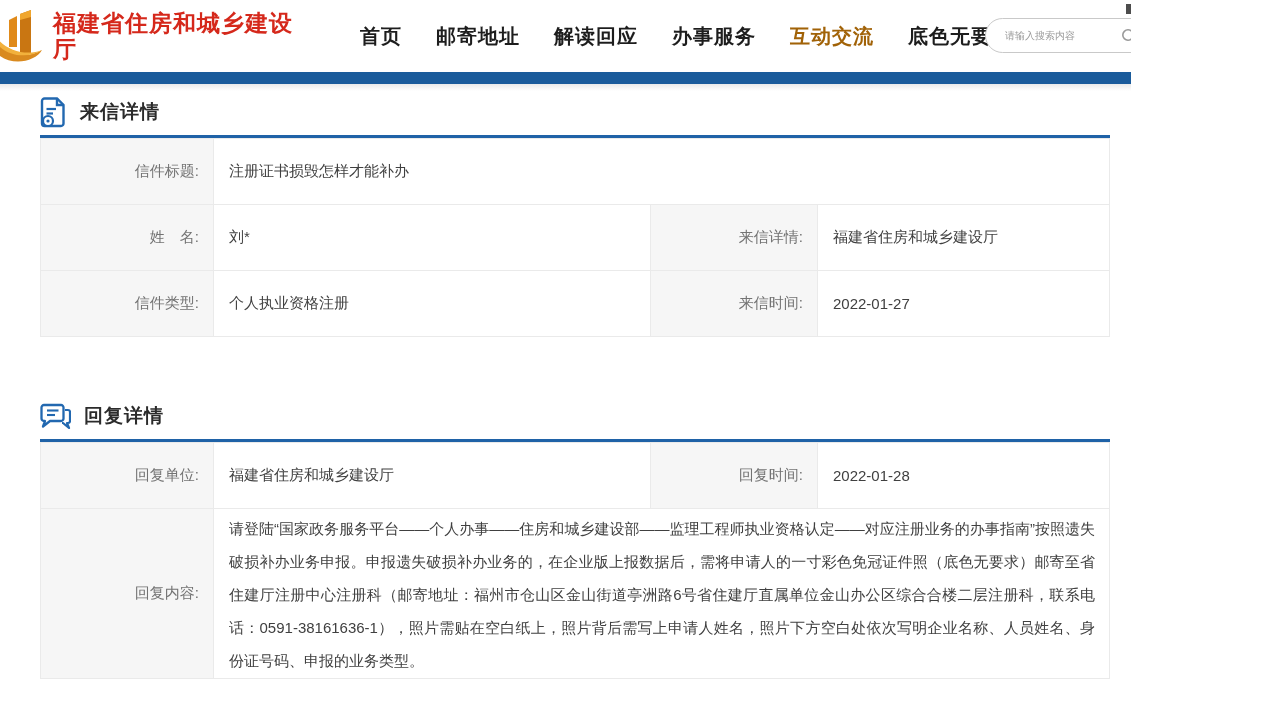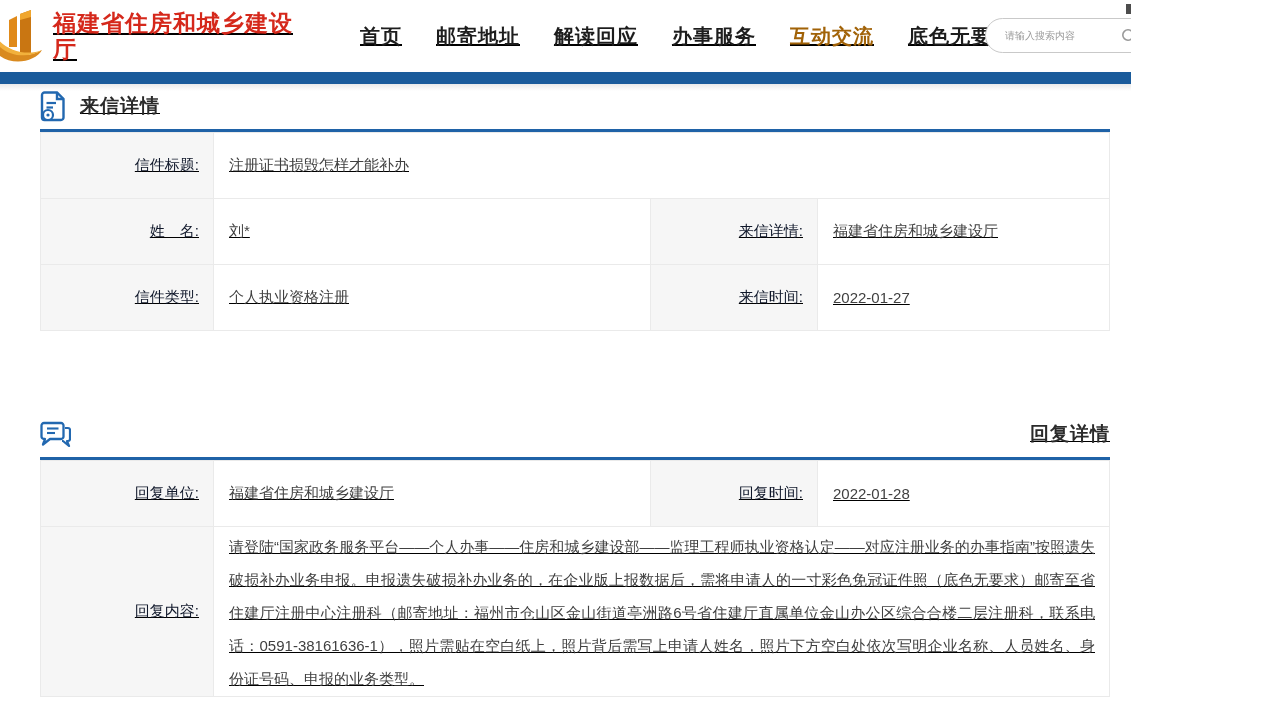--- a/index.html
+++ b/index.html
@@ -1,18 +1,18 @@
 <!DOCTYPE html>
 <html><head>
 <meta charset="utf-8">
 <style>
   * { box-sizing: border-box; margin: 0; padding: 0; }
   html,body { width:1271px; height:719px; overflow:hidden; background:#fff;
     font-family:"Liberation Sans","DejaVu Sans",sans-serif; }
-  .page { position:relative; width:1131px; height:719px; overflow:hidden;text-decoration:underline; }
+  .page { position:relative; width:1131px; height:719px; overflow:hidden; }
 
   
   .header { position:relative; height:72px; background:#fff; display:flex; align-items:center; z-index:3; }
   .logo { display:flex; align-items:center; margin-left:0; cursor:pointer; }
   .logo-icon { width:50px; height:56px; margin-left:-3px; margin-top:2px; flex:0 0 auto; }
   .logo-text { margin-left:6px; }
   .logo-title { color:#d5281b; font-size:23px; font-weight:bold; letter-spacing:1px; line-height:26px; }
   .logo-domain { color:#7a7a7a; font-size:14px; font-weight:bold; margin-top:2px; letter-spacing:.5px; }
 
   .nav { display:flex; align-items:center; margin-left:48px; gap:34px; white-space:nowrap; }
@@ -33,28 +33,28 @@
     font-size:37px; font-weight:bold; color:#ebebeb; white-space:nowrap; letter-spacing:1px; }
 
   
   .blue-band { position:relative; height:12px; background:#1a5b9b; z-index:2; }
   .band-shadow { height:7px; background:linear-gradient(#e9e9e9, #ffffff); }
 
   
   .content { position:relative; z-index:2; padding:0 21px 0 40px; background:#fff; }
 
   .section-head { display:flex; align-items:center; height:30px; gap:13px; }
-  .sec1 { margin-top:0; }
-  .sec2 { margin-top:88px;justify-content:space-between; }
+  .sec1 { margin-top:6px; }
+  .sec2 { margin-top:64px; }
   .section-title { font-size:19px; font-weight:bold; color:#2b2b2b; letter-spacing:1px; }
   .section-rule { height:3px; background:#1f62a7; margin-top:8px; }
 
   table.detail { width:100%; border-collapse:collapse; table-layout:fixed; }
   table.detail td { border:1px solid #eaeaea; font-size:15px; vertical-align:middle; }
-  td.lbl { background:#f6f6f6; text-align:right; padding-right:14px; color:#0f172a; }
+  td.lbl { background:#f6f6f6; text-align:right; padding-right:14px; color:#737373; }
   td.val { background:#fff; text-align:left; padding-left:15px; padding-right:14px; color:#404040; }
   tr.r { height:66px; }
   td.reply-content-cell { height:170px; line-height:33px; text-align:justify; padding-top:2px; }
 </style>
 </head>
 <body>
 
 <div class="page">
 
   <div class="watermark">注册证书损毁怎样才能补办</div>

